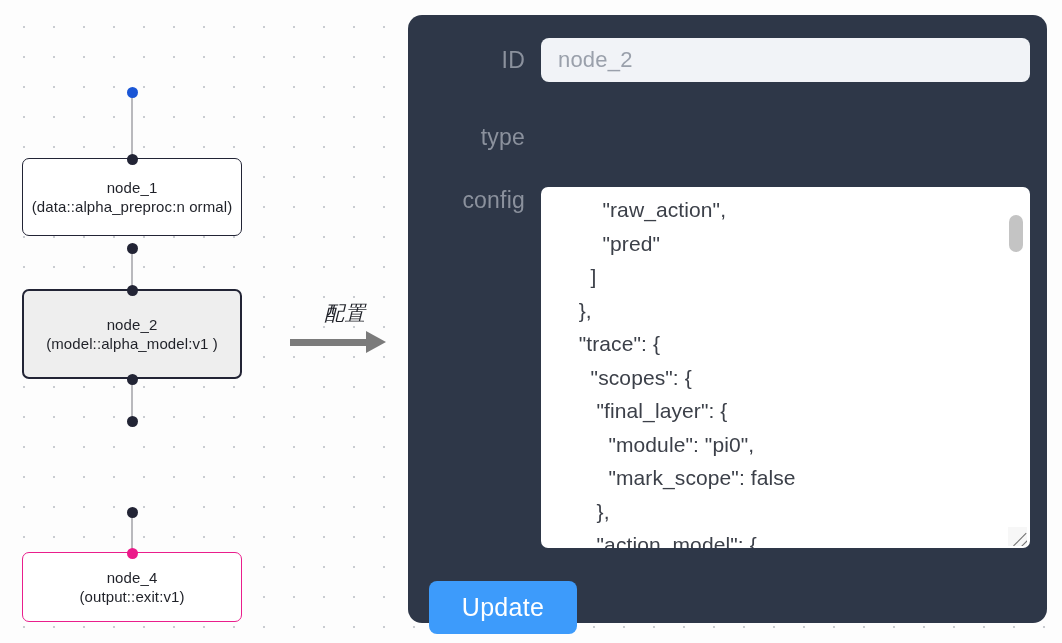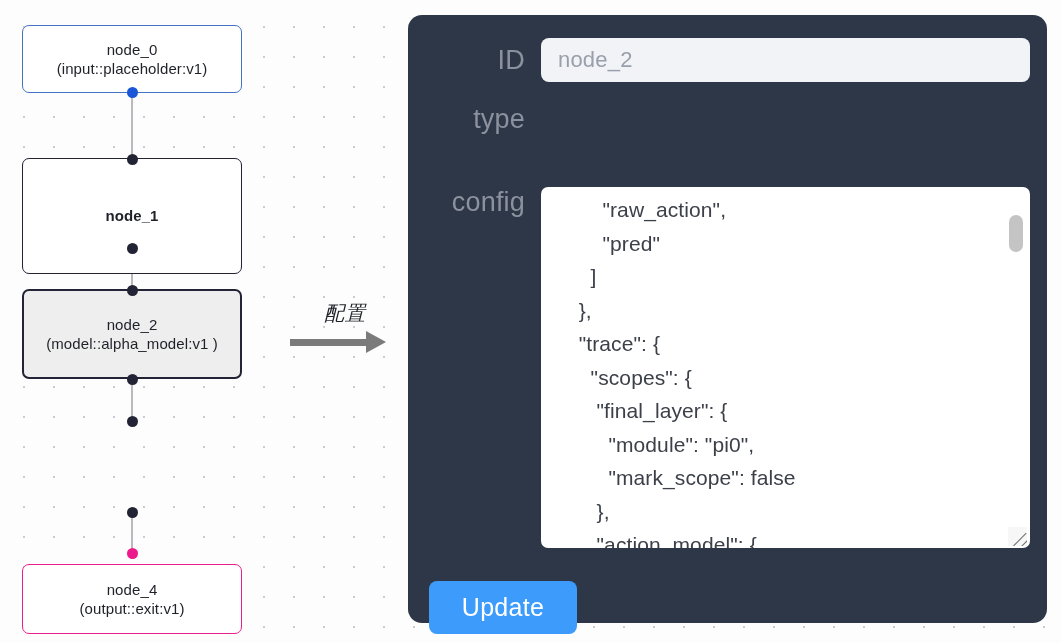--- a/index.html
+++ b/index.html
@@ -49,24 +49,24 @@
     text-align: center;
     display: flex;
     flex-direction: column;
     align-items: center;
     justify-content: center;
     letter-spacing: 0.1px;
   }
   .node .nid { display:block; }
   .node .ntype { display:block; }
   .node.n0 { top: 25px;  height: 68px; border-color: #4472c4; }
-  .node.n1 { top: 158px; height: 116px; font-weight: bold; }
+  .node.n1 { top: 158px; height: 78px; }
   .node.n2 { top: 289px; height: 90px; background: #eeeeee; border-width: 2px; }
   .node.n3 { top: 420px; height: 92px; }
-  .node.n4 { top: 552px; height: 70px; border-color: #e91e8c; margin-top: 12px; }
+  .node.n4 { top: 552px; height: 70px; border-color: #e91e8c; }
 
   
   .edge {
     position: absolute;
     left: 131px;
     width: 2px;
     background: #b9b9bd;
   }
   .edge.e0 { top: 92px;  height: 68px; }
   .edge.e1 { top: 247px; height: 44px; }
@@ -144,42 +144,42 @@
     width: 100%;
     display: flex;
     align-items: center;
   }
   .field-label {
     width: 133px;
     text-align: right;
     padding-right: 16px;
     box-sizing: border-box;
     color: #8b919d;
-    font-size: 27px;
+    font-size: 23px;
     letter-spacing: 0.2px;
   }
   .field-label.config-label {
     align-self: flex-start;
   }
   .text-input {
     box-sizing: border-box;
     width: 489px;
     height: 44px;
     background: #f1f3f7;
     border: none;
     border-radius: 8px;
     color: #9aa0ab;
     font-size: 22px;
     font-family: "Liberation Sans", sans-serif;
     padding: 0 17px;
     letter-spacing: 0.2px;
     outline: none;
   }
   .row-id   { top: 23px;  }
-  .row-type { top: 89px;  }
+  .row-type { top: 109px;  }
   .row-cfg  { top: 172px; align-items: center; }
 
   .cfg-wrap {
     position: relative;
     width: 489px;
     height: 361px;
   }
   .config-area {
     box-sizing: border-box;
     width: 489px;
@@ -261,27 +261,25 @@
 
   <div class="canvas-dots"></div>
 
   <div class="graph">
 
     <div class="edge e0"></div>
     <div class="edge e1"></div>
     <div class="edge e2"></div>
     <div class="edge e3"></div>
 
-    <div class="node n0">
-      <span class="nid">node_0</span>
-      <span class="ntype">(input::placeholder:v1)</span>
-    </div>
 
     <div class="node n1">
       <span class="nid">node_1</span>
+      <span class="ntype">(data::alpha_preproc:n
+ormal)</span>
     </div>
 
     <div class="node n2">
       <span class="nid">node_2</span>
       <span class="ntype">(model::alpha_model:v1
 )</span>
     </div>
 
 
     <div class="node n4">

